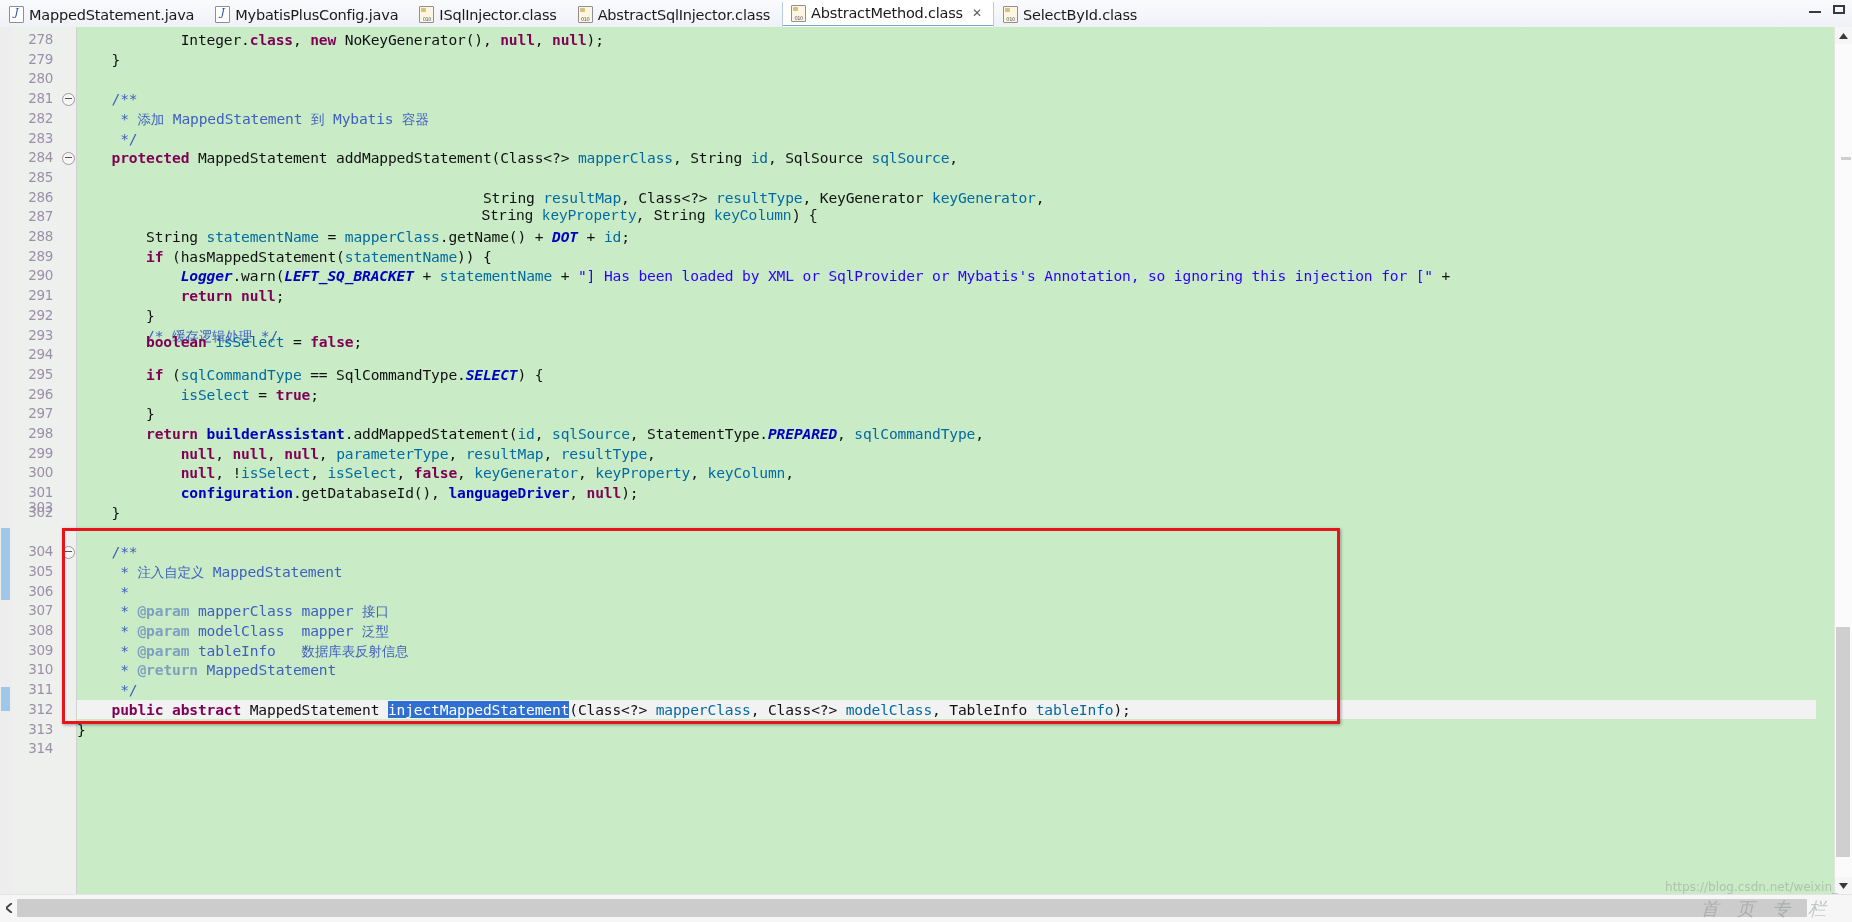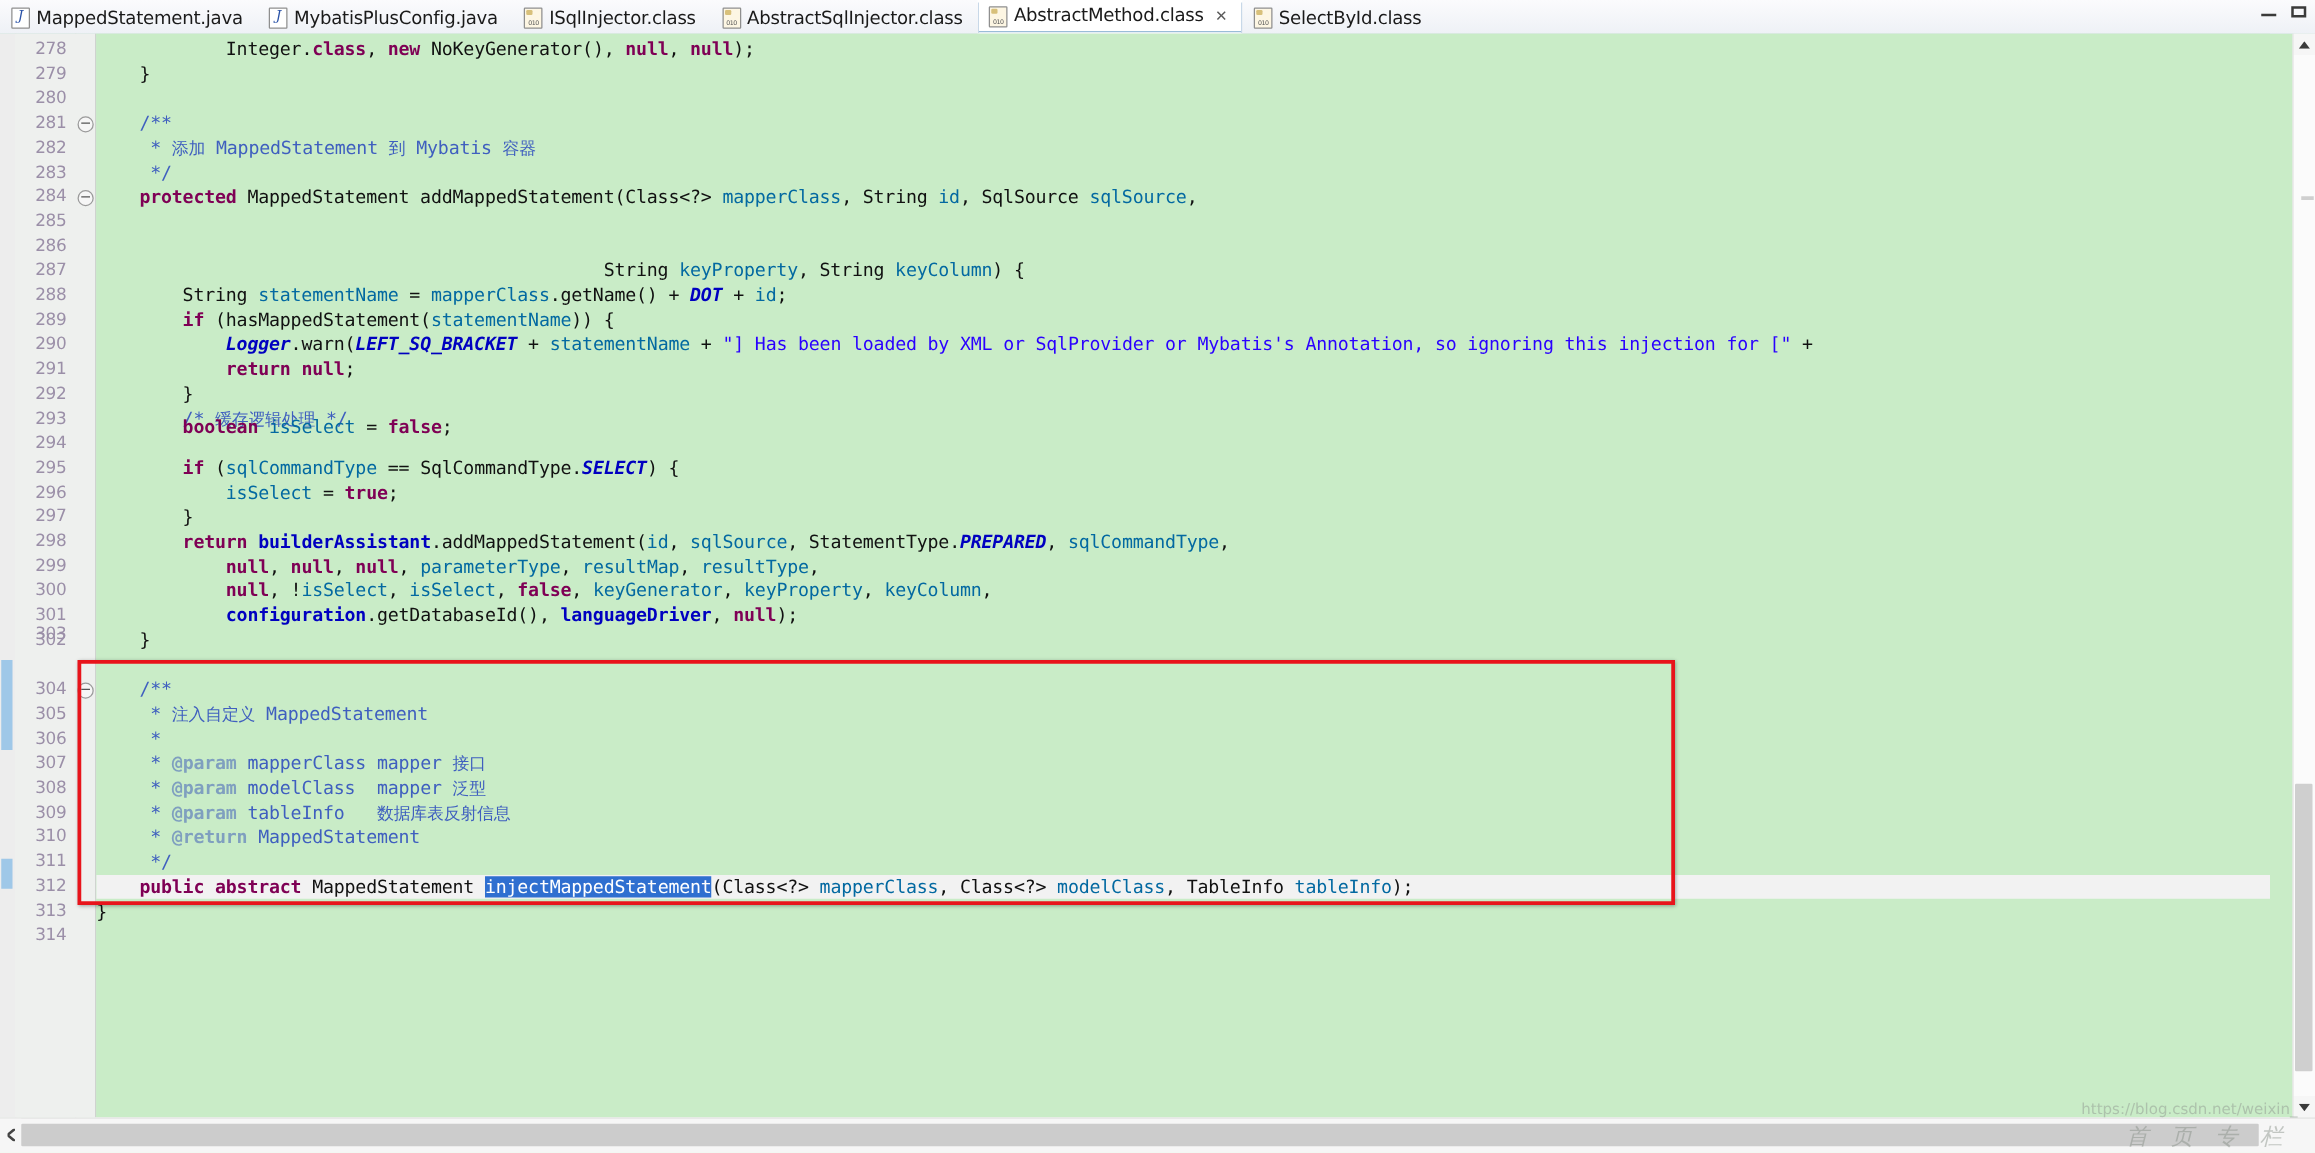--- a/index.html
+++ b/index.html
@@ -281,21 +281,22 @@
         <div class="fold" style="top: 519.2px;"></div>
       </div>
     <div class="code" id="code">
         <div class="row" style="top: 3px;"><span class="plain">            </span><span class="plain">Integer</span><span class="plain">.</span><span class="kw">class</span><span class="plain">, </span><span class="kw">new</span><span class="plain"> NoKeyGenerator(), </span><span class="kw">null</span><span class="plain">, </span><span class="kw">null</span><span class="plain">);</span></div>
         <div class="row" style="top: 22.7px;"><span class="plain">    }</span></div>
         <div class="row" style="top: 42.4px;"><span class="plain"></span></div>
         <div class="row" style="top: 62.1px;"><span class="cmt">    /**</span></div>
         <div class="row" style="top: 81.8px;"><span class="cmt">     * </span><span class="cmt-cn">添加</span><span class="cmt"> MappedStatement </span><span class="cmt-cn">到</span><span class="cmt"> Mybatis </span><span class="cmt-cn">容器</span></div>
         <div class="row" style="top: 101.5px;"><span class="cmt">     */</span></div>
         <div class="row" style="top: 121.2px;"><span class="plain">    </span><span class="kw">protected</span><span class="plain"> MappedStatement addMappedStatement(Class&lt;?&gt; </span><span class="lparam">mapperClass</span><span class="plain">, String </span><span class="lparam">id</span><span class="plain">, SqlSource </span><span class="lparam">sqlSource</span><span class="plain">,</span></div>
-        <div class="row" style="top: 180.3px;"><span class="plain">                                               String </span><span class="lparam">keyProperty</span><span class="plain">, String </span><span class="lparam">keyColumn</span><span class="plain">) {</span></div>
+        <div class="row" style="top: 160.6px;"><span class="plain">                                               String </span><span class="lparam">resultMap</span><span class="plain">, Class&lt;?&gt; </span><span class="lparam">resultType</span><span class="plain">, KeyGenerator </span><span class="lparam">keyGenerator</span><span class="plain">,</span></div>
+        <div class="row" style="top: 180.3px; font-family: Liberation Mono, monospace;"><span class="plain">                                               String </span><span class="lparam">keyProperty</span><span class="plain">, String </span><span class="lparam">keyColumn</span><span class="plain">) {</span></div>
         <div class="row" style="top: 200px;"><span class="plain">        String </span><span class="lparam">statementName</span><span class="plain"> = </span><span class="lparam">mapperClass</span><span class="plain">.getName() + </span><span class="sfld">DOT</span><span class="plain"> + </span><span class="lparam">id</span><span class="plain">;</span></div>
         <div class="row" style="top: 219.7px;"><span class="plain">        </span><span class="kw">if</span><span class="plain"> (hasMappedStatement(</span><span class="lparam">statementName</span><span class="plain">)) {</span></div>
         <div class="row" style="top: 239.4px;"><span class="plain">            </span><span class="sfld">Logger</span><span class="plain">.warn(</span><span class="sfld">LEFT_SQ_BRACKET</span><span class="plain"> + </span><span class="lparam">statementName</span><span class="plain"> + </span><span class="str">"] Has been loaded by XML or SqlProvider or Mybatis's Annotation, so ignoring this injection for ["</span><span class="plain"> +</span></div>
         <div class="row" style="top: 259.1px;"><span class="plain">            </span><span class="kw">return</span><span class="plain"> </span><span class="kw">null</span><span class="plain">;</span></div>
         <div class="row" style="top: 278.8px;"><span class="plain">        }</span></div>
         <div class="row" style="top: 298.5px;"><span class="cmt">        /* </span><span class="cmt-cn">缓存逻辑处理</span><span class="cmt"> */</span></div>
         <div class="row" style="top: 305px;"><span class="plain">        </span><span class="kw">boolean</span><span class="plain"> </span><span class="lparam">isSelect</span><span class="plain"> = </span><span class="kw">false</span><span class="plain">;</span></div>
         <div class="row" style="top: 337.9px;"><span class="plain">        </span><span class="kw">if</span><span class="plain"> (</span><span class="lparam">sqlCommandType</span><span class="plain"> == SqlCommandType.</span><span class="sfld">SELECT</span><span class="plain">) {</span></div>
         <div class="row" style="top: 357.6px;"><span class="plain">            </span><span class="lparam">isSelect</span><span class="plain"> = </span><span class="kw">true</span><span class="plain">;</span></div>
         <div class="row" style="top: 377.3px;"><span class="plain">        }</span></div>

